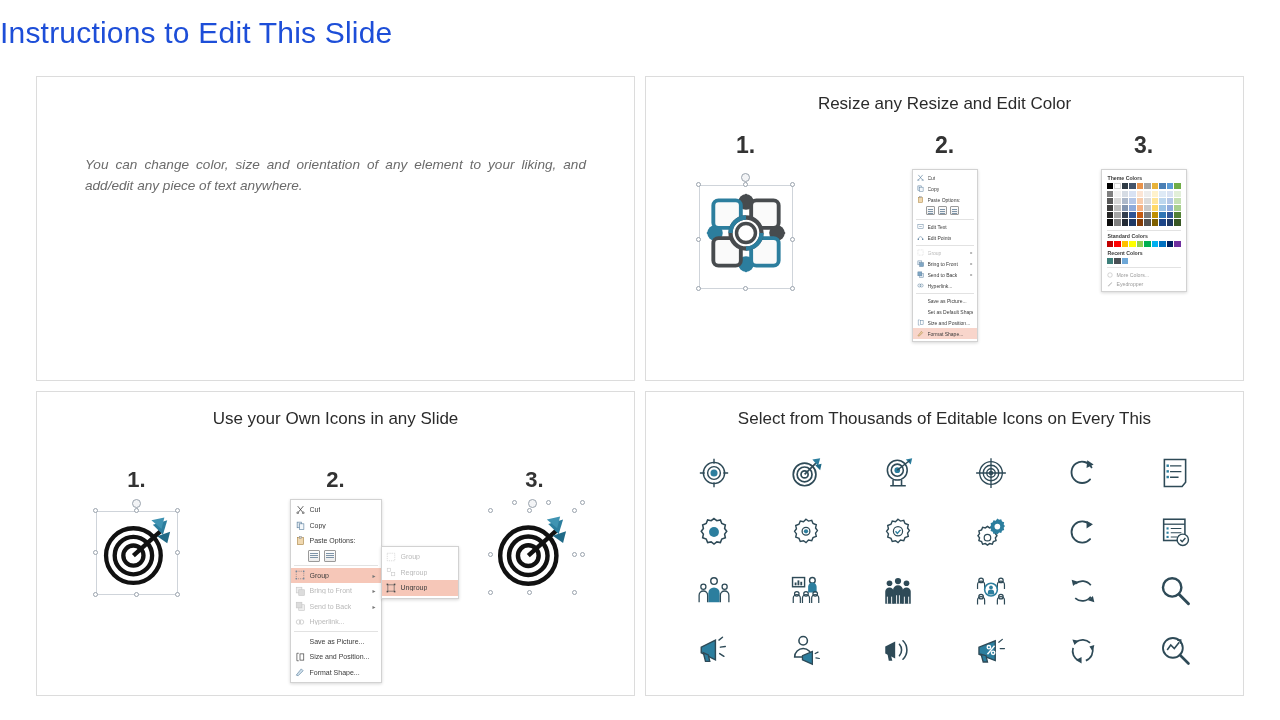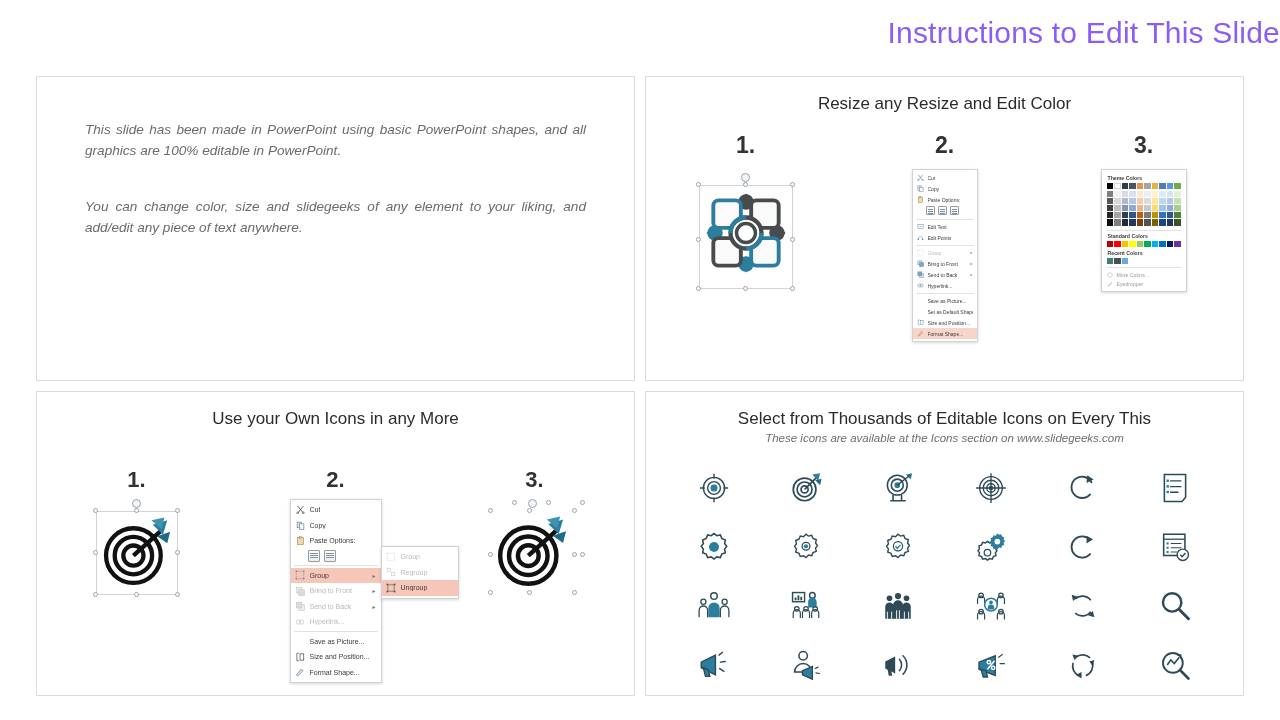--- a/index.html
+++ b/index.html
@@ -7,22 +7,22 @@
     width: 1280px; height: 720px;
     background: #ffffff;
     font-family: "Liberation Sans", sans-serif;
     overflow: hidden;
     position: relative;
   }
   .slide { width: 1280px; height: 720px; position: relative; }
 
   .slide-title {
     position: absolute; top: 16px; left: 0; width: 1280px;
-    text-align: right;
-    font-size: 30px; font-weight: 400; color: #8b5cf6;
+    text-align: left;
+    font-size: 30px; font-weight: 400; color: #1d4ed8;
     letter-spacing: .2px;
   }
 
   .grid {
     position: absolute; top: 76px; left: 36px;
     width: 1208px; height: 620px;
     display: grid;
     grid-template-columns: 1fr 1fr;
     grid-template-rows: 305px 305px;
     column-gap: 10px; row-gap: 10px;
@@ -184,22 +184,21 @@
 <body>
 
 <div class="slide">
 
   <div class="slide-title">Instructions to Edit This Slide</div>
 
   <div class="grid">
 
     <div class="panel">
       <div class="para-wrap">
-        <div class="para">This slide has been made in PowerPoint using basic PowerPoint shapes, and all graphics are 100% editable in PowerPoint.</div>
-        <div class="para second">You can change color, size and slidegeeks of any element to your liking, and add/edit any piece of text anywhere.</div>
+        <div class="para second">You can change color, size and orientation of any element to your liking, and add/edit any piece of text anywhere.</div>
       </div>
     </div>
 
     <div class="panel">
       <div class="panel-title">Resize any Resize and Edit Color</div>
 
       <div class="steps3">
         <div class="step-num">1.</div>
         <div class="step-num">2.</div>
         <div class="step-num">3.</div>
@@ -479,21 +478,21 @@
                 </svg>
             </span>
             <span>Eyedropper</span>
           </div>
         </div>
 
       </div>
     </div>
 
     <div class="panel">
-      <div class="panel-title">Use your Own Icons in any More</div>
+      <div class="panel-title">Use your Own Icons in any Slide</div>
 
       <div class="steps3 small" style="margin-top:38px;">
         <div class="step-num">1.</div>
         <div class="step-num">2.</div>
         <div class="step-num">3.</div>
       </div>
 
       <div class="figs3" style="margin-top:6px;">
 
         <div class="selframe" style="width:94px;height:100px;">
@@ -686,21 +685,20 @@
           <div class="handle" style="left:98px;top:4px;"></div>
           <div class="handle" style="left:98px;top:56px;"></div>
           <div class="rot-handle" style="left:48px;top:0px;"></div>
         </div>
 
       </div>
     </div>
 
     <div class="panel">
       <div class="panel-title">Select from Thousands of Editable Icons on Every This</div>
-      <div class="panel-sub">These icons are available at the Icons section on www.slidegeeks.com</div>
 
       <div class="icongrid">
 
         <svg class="gicon" viewBox="0 0 48 48">
           <g fill="none" stroke="#2e4a57" stroke-width="2">
             <circle cx="24" cy="24" r="15"></circle>
               <circle cx="24" cy="24" r="9"></circle>
             <path d="M24 4 v7 M24 37 v7 M4 24 h7 M37 24 h7"></path>
           </g>
           <circle cx="24" cy="24" r="5" fill="#2c7e9e"></circle>

